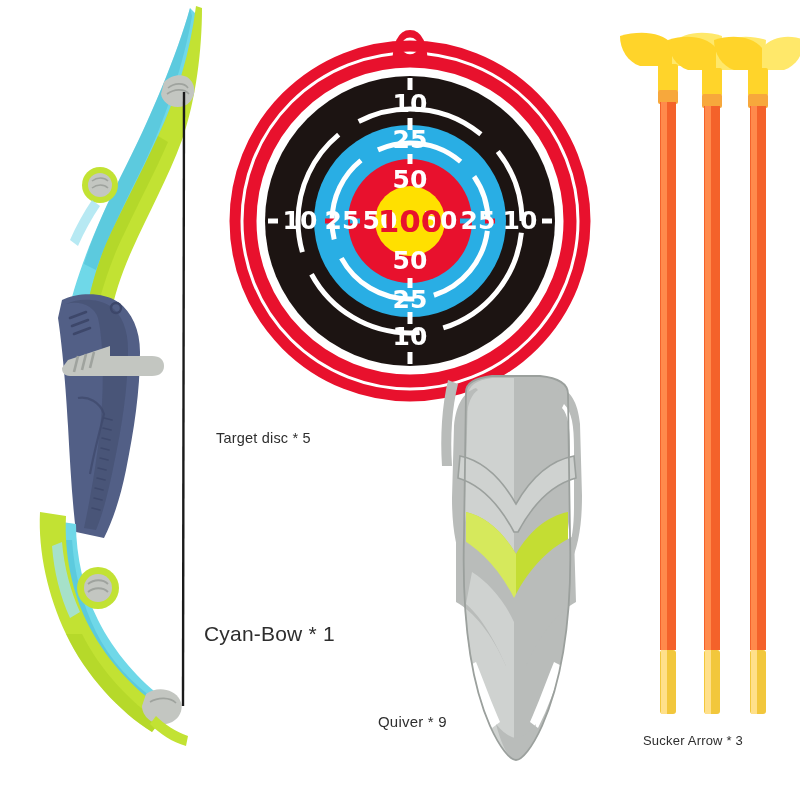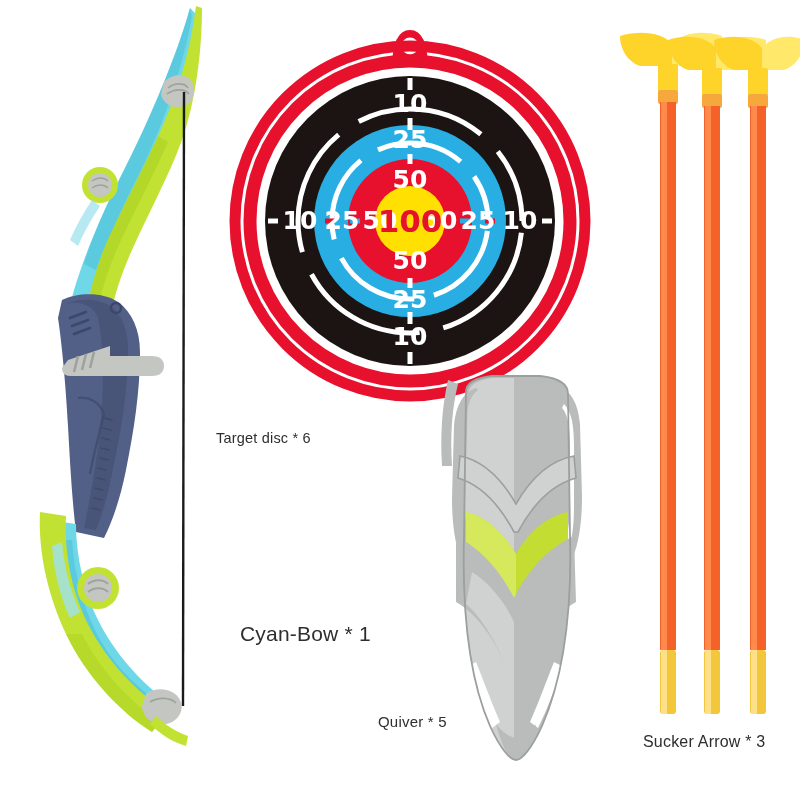--- a/index.html
+++ b/index.html
@@ -16,23 +16,23 @@
 
   
   .caption{
     position:absolute;
     color:#2e2e2e;
     white-space:nowrap;
     font-family:"Liberation Sans", sans-serif;
     letter-spacing:.2px;
   }
   #cap-target{left:216px;top:430px;font-size:14.5px;}
-  #cap-bow{left:204px;top:622px;font-size:21px;margin-left:36px;}
+  #cap-bow{left:204px;top:622px;font-size:21px;}
   #cap-quiver{left:378px;top:713px;font-size:15px;}
-  #cap-arrow{left:643px;top:733px;font-size:16px;}
+  #cap-arrow{left:643px;top:733px;font-size:13px;}
 
   
   #target-wrap{left:232px;top:14px;width:356px;height:400px;}
   #bow-wrap{left:0px;top:0px;width:220px;height:780px;}
   #quiver-wrap{left:418px;top:366px;width:200px;height:410px;}
   #arrows-wrap{left:618px;top:24px;width:172px;height:700px;}
 
   svg{display:block;overflow:visible;}
   .tgt-num{
     font-family:"DejaVu Sans", sans-serif;
@@ -308,18 +308,18 @@
         <rect x="130" y="44" width="20" height="28" rx="2" fill="#ffd42a"></rect>
         <rect x="130" y="70" width="20" height="14" rx="2" fill="#f7a83c"></rect>
         <rect x="132" y="82" width="16" height="544" fill="#f4622a"></rect>
         <rect x="133" y="82" width="6" height="544" fill="#ff8a4c"></rect>
         <rect x="132" y="626" width="16" height="64" rx="3" fill="#f2c73c"></rect>
         <rect x="133" y="626" width="6" height="64" fill="#ffe08a"></rect>
       </g>
     </svg>
   </div>
 
-  <div class="caption" id="cap-target">Target disc * 6</div>
+  <div class="caption" id="cap-target">Target disc * 5</div>
   <div class="caption" id="cap-bow">Cyan-Bow * 1</div>
-  <div class="caption" id="cap-quiver">Quiver * 5</div>
+  <div class="caption" id="cap-quiver">Quiver * 9</div>
   <div class="caption" id="cap-arrow">Sucker Arrow * 3</div>
 
 </div>
 
 </body></html>

